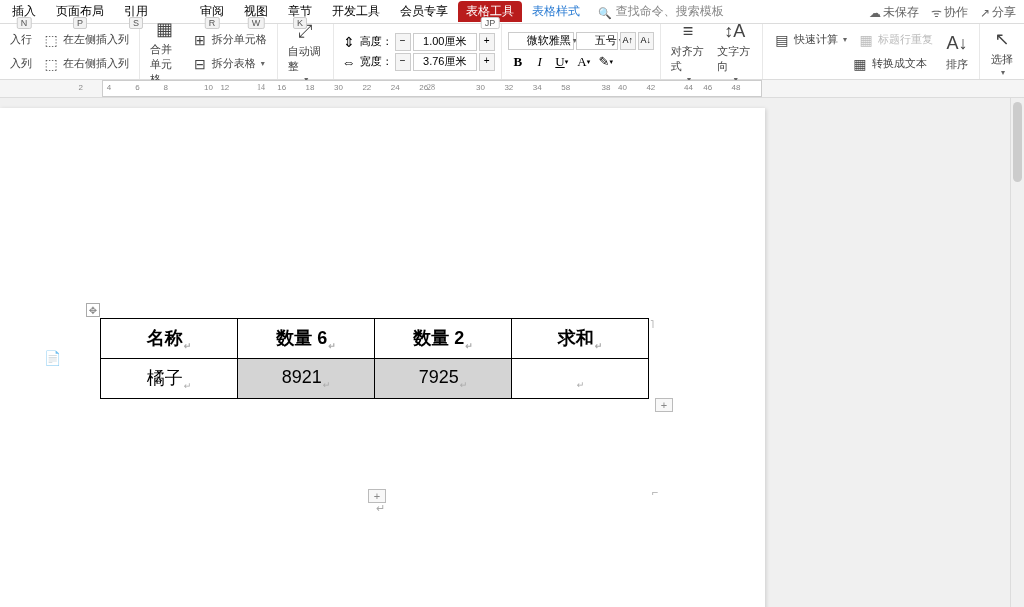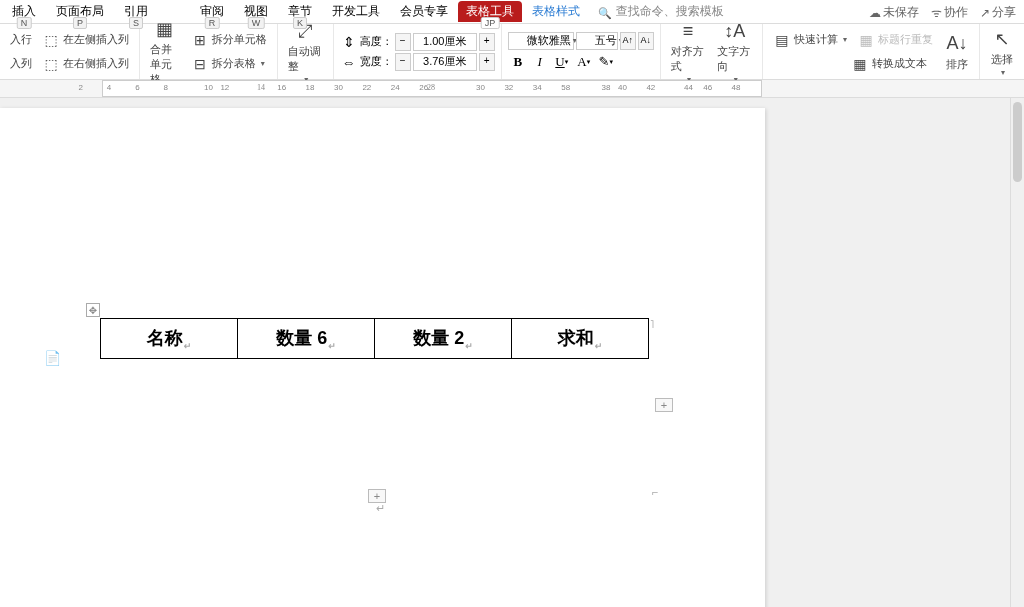--- a/index.html
+++ b/index.html
@@ -439,20 +439,26 @@
   <div class="page">
     <div class="move-handle">✥</div>
     <table class="doc-table">
       <tbody>
           <tr>
         <th class="para-mark">名称</th>
         <th class="para-mark">数量 6</th>
         <th class="para-mark">数量 2</th>
         <th class="para-mark">求和</th>
       </tr>
+      <tr>
+        <td class="para-mark">橘子</td>
+        <td class="shaded para-mark">8921</td>
+        <td class="shaded para-mark">7925</td>
+        <td class="para-mark"></td>
+      </tr>
     </tbody>
       </table>
     <div class="add-row-btn" style="left:655px;top:290px">+</div>
     <div class="add-row-btn" style="left:368px;top:381px">+</div>
     <div class="corner-mark" style="left:650px;top:210px">˥</div>
     <div class="corner-mark" style="left:652px;top:378px">⌐</div>
     <div class="corner-mark" style="left:376px;top:394px">↵</div>
   </div>
   <span class="side-icon" style="top:252px;color:#4a90d9">📄</span>
   <div class="vscroll">

